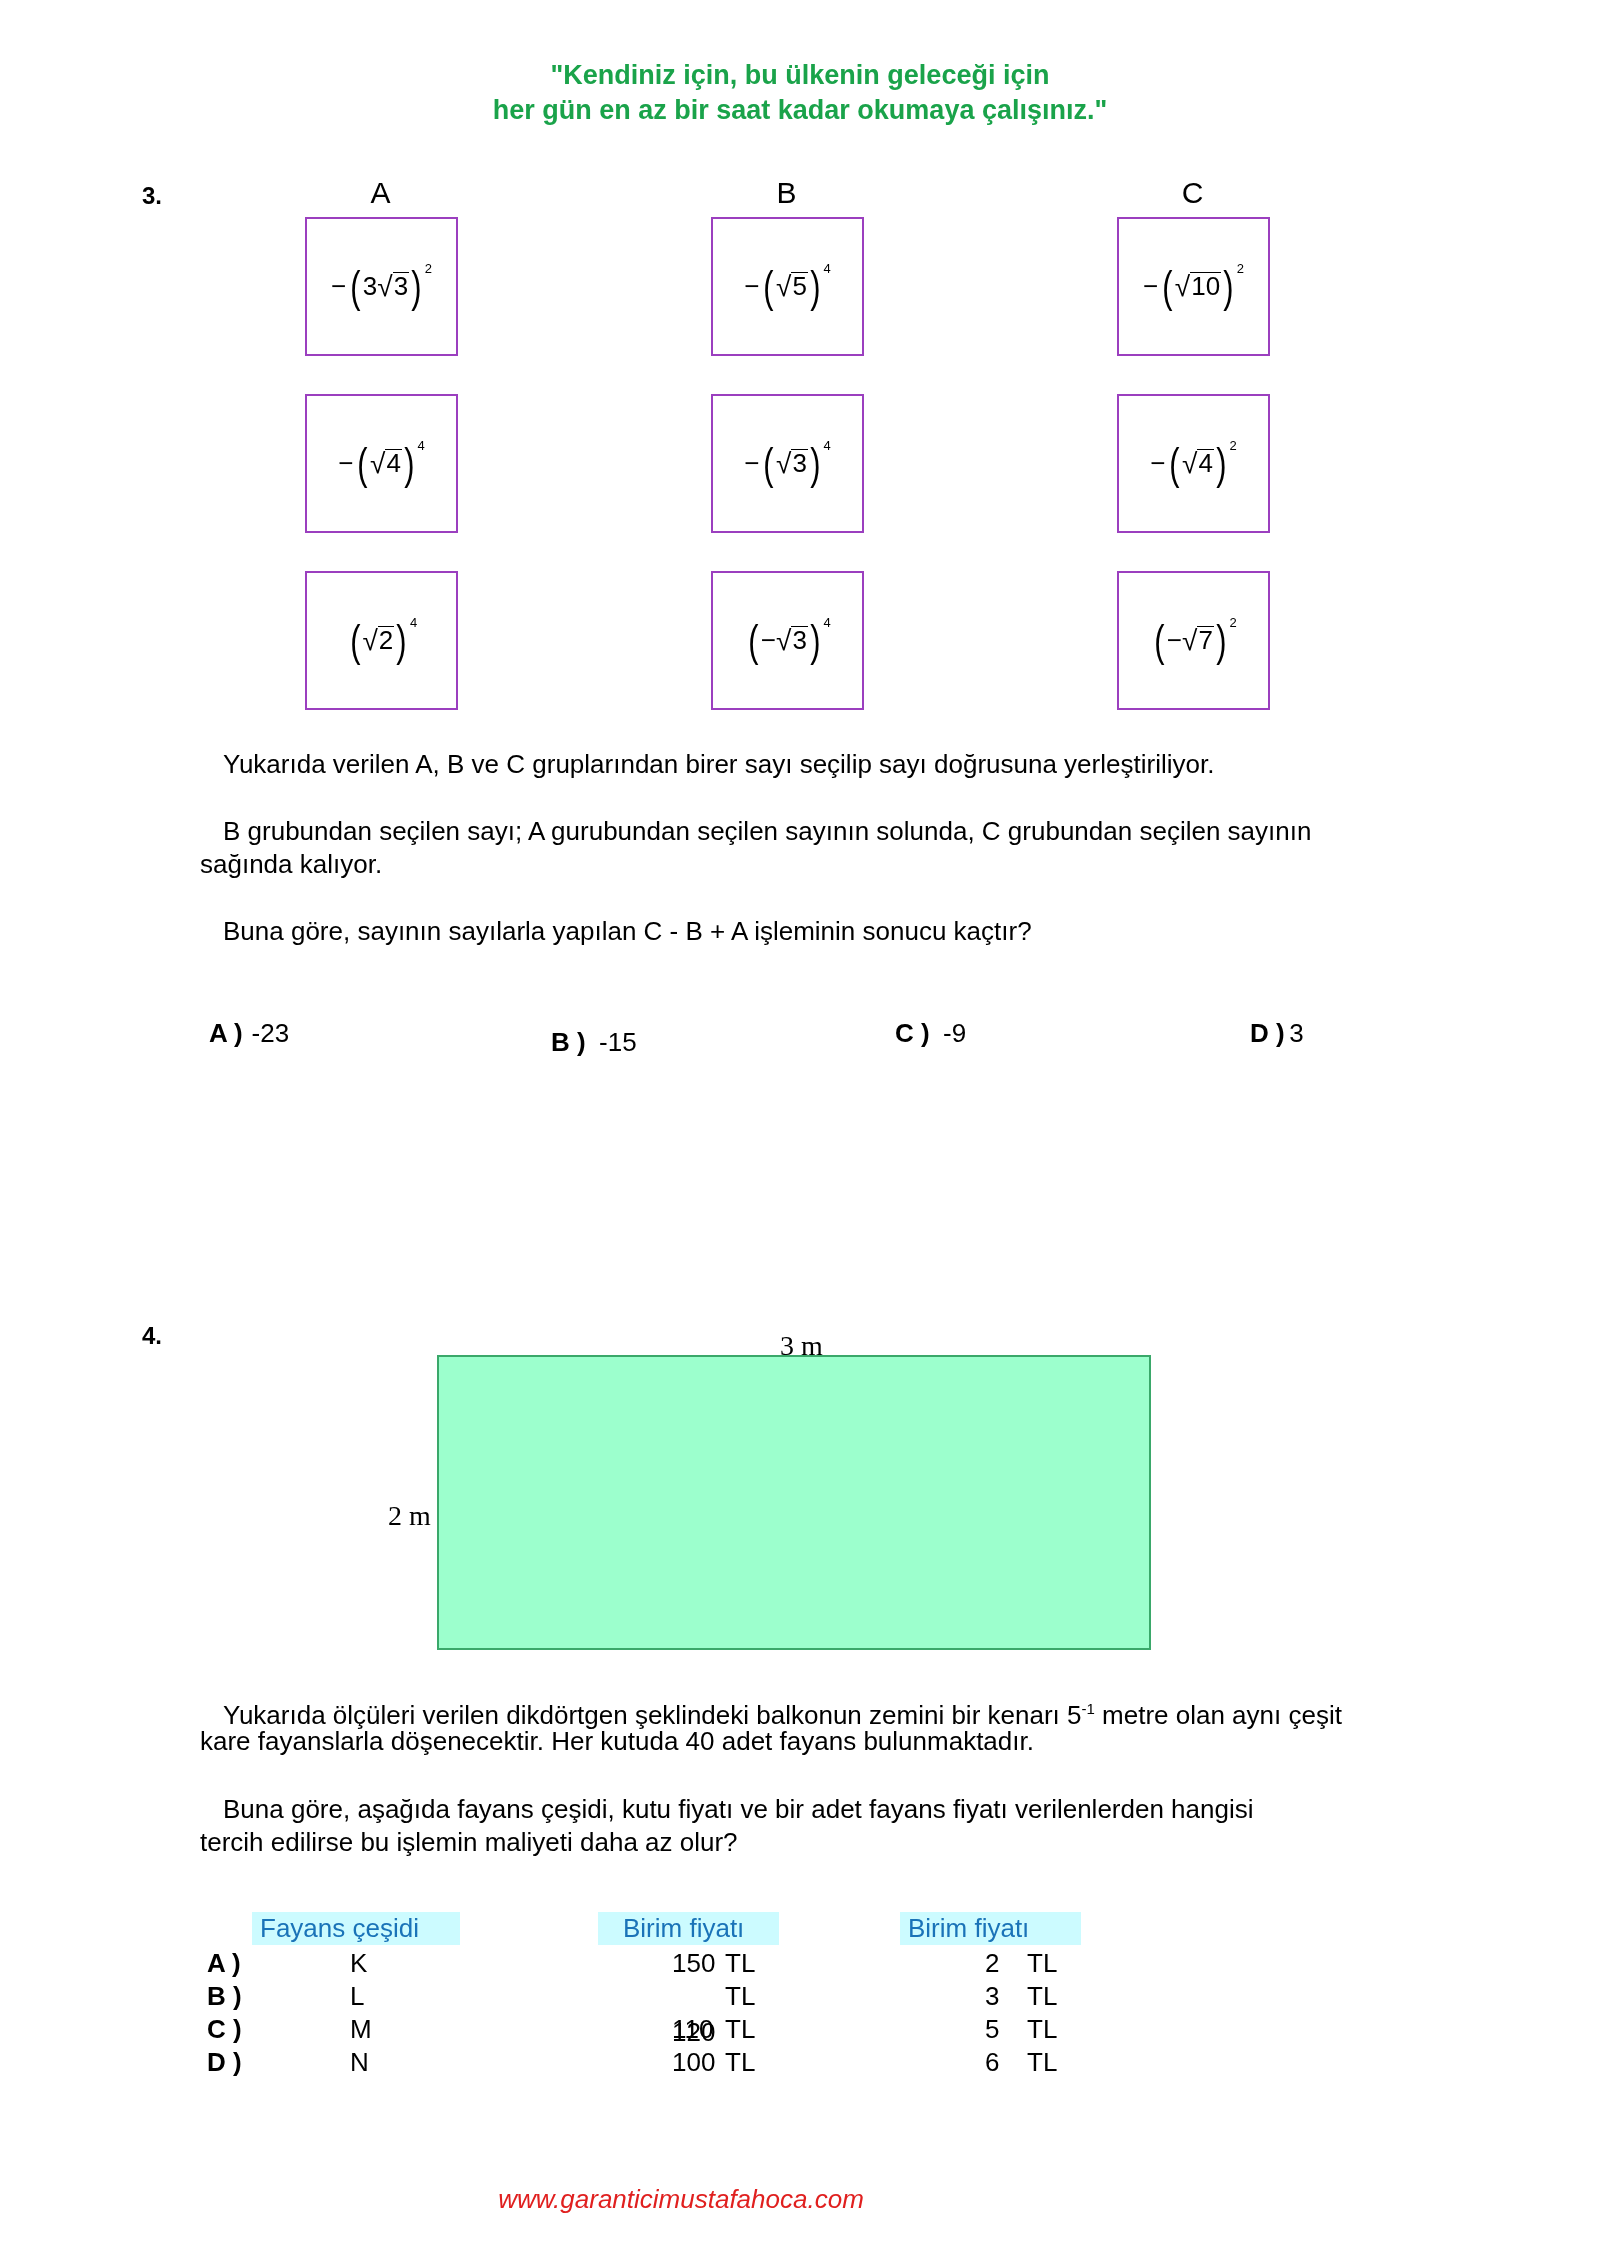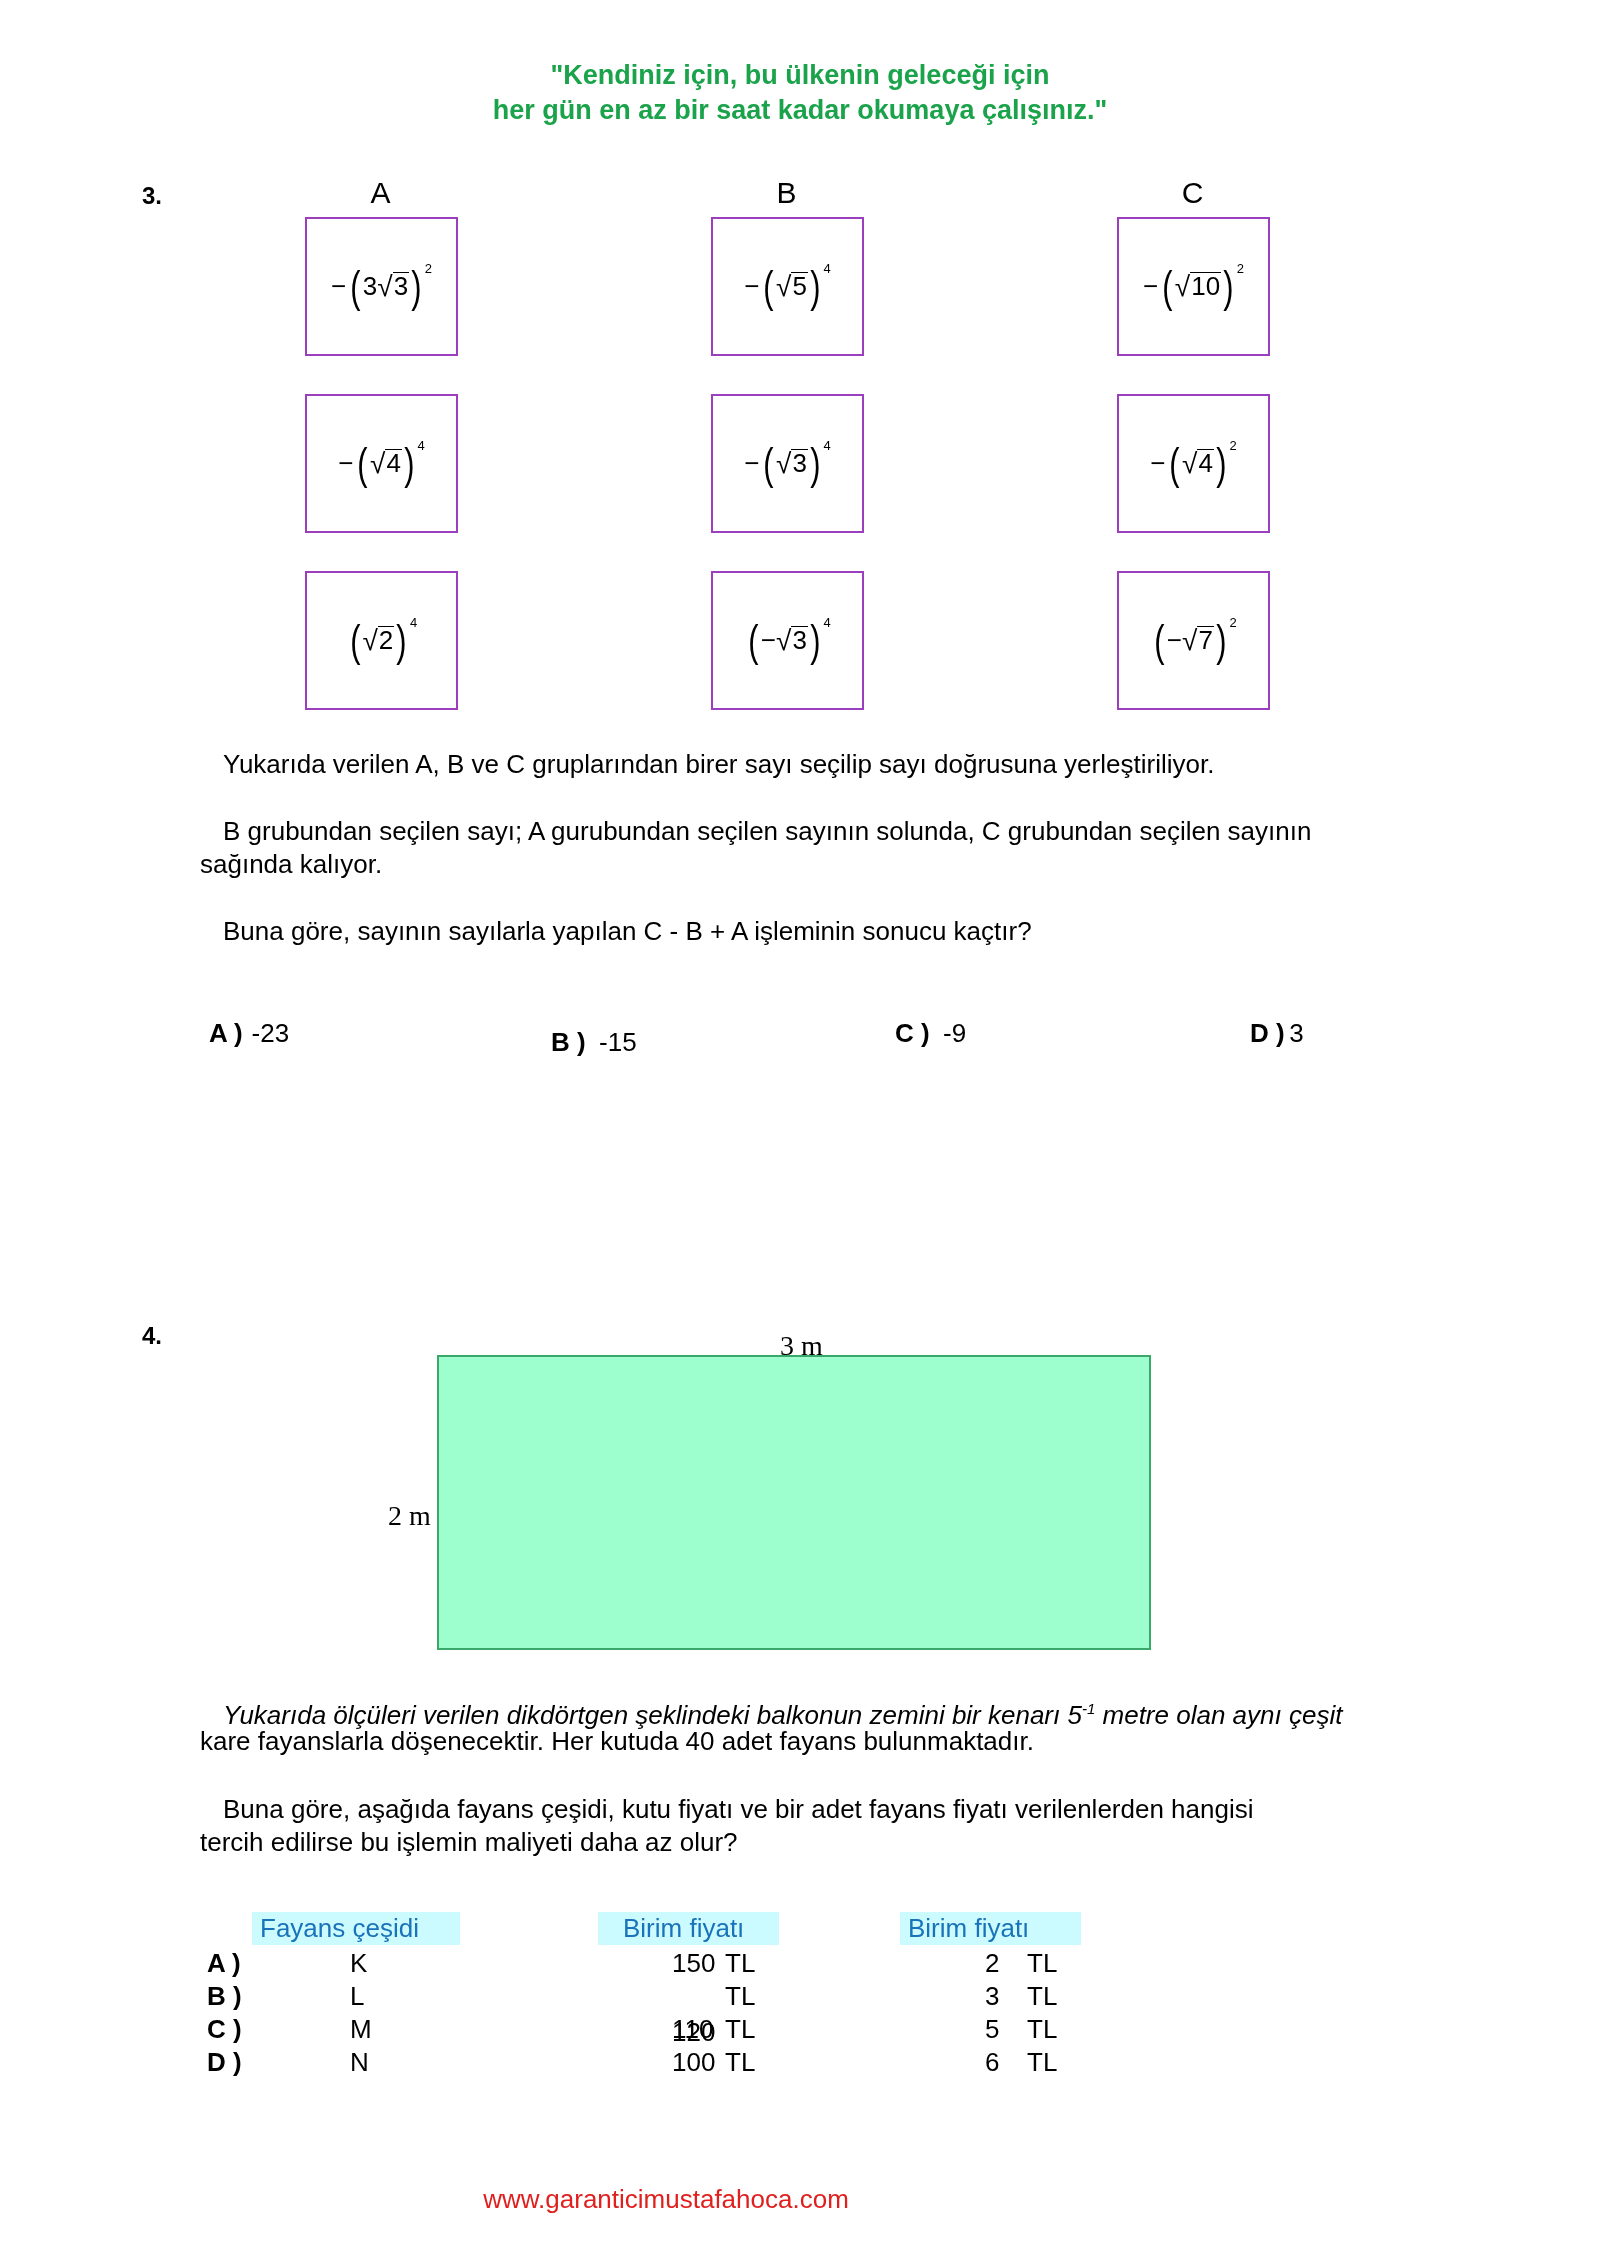--- a/index.html
+++ b/index.html
@@ -21,21 +21,21 @@
   .expr sup { font-size: 13px; align-self: flex-start; margin-top: -4px; margin-left: 1px; }
   .para { font-size: 26px; line-height: 33px; left: 200px; width: 1230px; }
   .para .indent { display: inline-block; width: 23px; }
   .opt-letter { font-weight: bold; font-size: 26px; }
   .opt-val { font-size: 26px; }
   .dim { font-family: "Liberation Serif", serif; font-size: 28px; }
   .rect { left: 437px; top: 1355px; width: 710px; height: 291px; background: #9cffcd; border: 2px solid #3aa86a; }
   .th { background: #ccfbff; color: #1a73b8; font-size: 26px; height: 33px; line-height: 33px; padding-left: 8px; box-sizing: border-box; }
   .td { font-size: 26px; line-height: 33px; }
   .tl { font-weight: bold; font-size: 26px; line-height: 33px; }
-  .footer { left: 0; width: 1332px; text-align: center; color: #e0201f; font-size: 26px; }
+  .footer { left: 15px; width: 1332px; text-align: center; color: #e0201f; font-size: 26px; font-style: italic; }
 </style>
 </head>
 <body>
 
 <div class="abs motto" style="top:58px;">"Kendiniz için, bu ülkenin geleceği için</div>
 <div class="abs motto" style="top:93px;">her gün en az bir saat kadar okumaya çalışınız."</div>
 
 <div class="abs qnum" style="left:142px; top:182px;">3.</div>
 
 <div id="groups">
@@ -190,21 +190,21 @@
 <div class="abs" style="left:1250px; top:1018px;">
   <span class="opt-letter">D )</span>
   <span class="opt-val">3</span>
 </div>
 
 <div class="abs qnum" style="left:142px; top:1322px;">4.</div>
 <div class="abs dim" style="left:780px; top:1330px;">3 m</div>
 <div class="abs dim" style="left:388px; top:1500px;">2 m</div>
 <div class="abs rect"></div>
 
-<div class="abs para" style="top:1692px;font-style:italic;"><span class="indent"></span><span>Yukarıda ölçüleri verilen dikdörtgen şeklindeki balkonun zemini bir kenarı 5</span><sup style="font-size:15px;">-1</sup><span> metre olan aynı çeşit</span></div>
+<div class="abs para" style="top:1692px;"><span class="indent"></span><span>Yukarıda ölçüleri verilen dikdörtgen şeklindeki balkonun zemini bir kenarı 5</span><sup style="font-size:15px;">-1</sup><span> metre olan aynı çeşit</span></div>
 <div class="abs para" style="top:1725px;">kare fayanslarla döşenecektir. Her kutuda 40 adet fayans bulunmaktadır.</div>
 <div class="abs para" style="top:1793px;"><span class="indent"></span><span>Buna göre, aşağıda fayans çeşidi, kutu fiyatı ve bir adet fayans fiyatı verilenlerden hangisi</span></div>
 <div class="abs para" style="top:1826px;">tercih edilirse bu işlemin maliyeti daha az olur?</div>
 
 <div class="abs th" style="left:252px; top:1912px; width:208px;">Fayans çeşidi</div>
 <div class="abs th" style="left:598px; top:1912px; width:181px; padding-left:25px;">Birim fiyatı</div>
 <div class="abs th" style="left:900px; top:1912px; width:181px; padding-left:8px;">Birim fiyatı</div>
 
 <div id="table-rows">
     <div>

